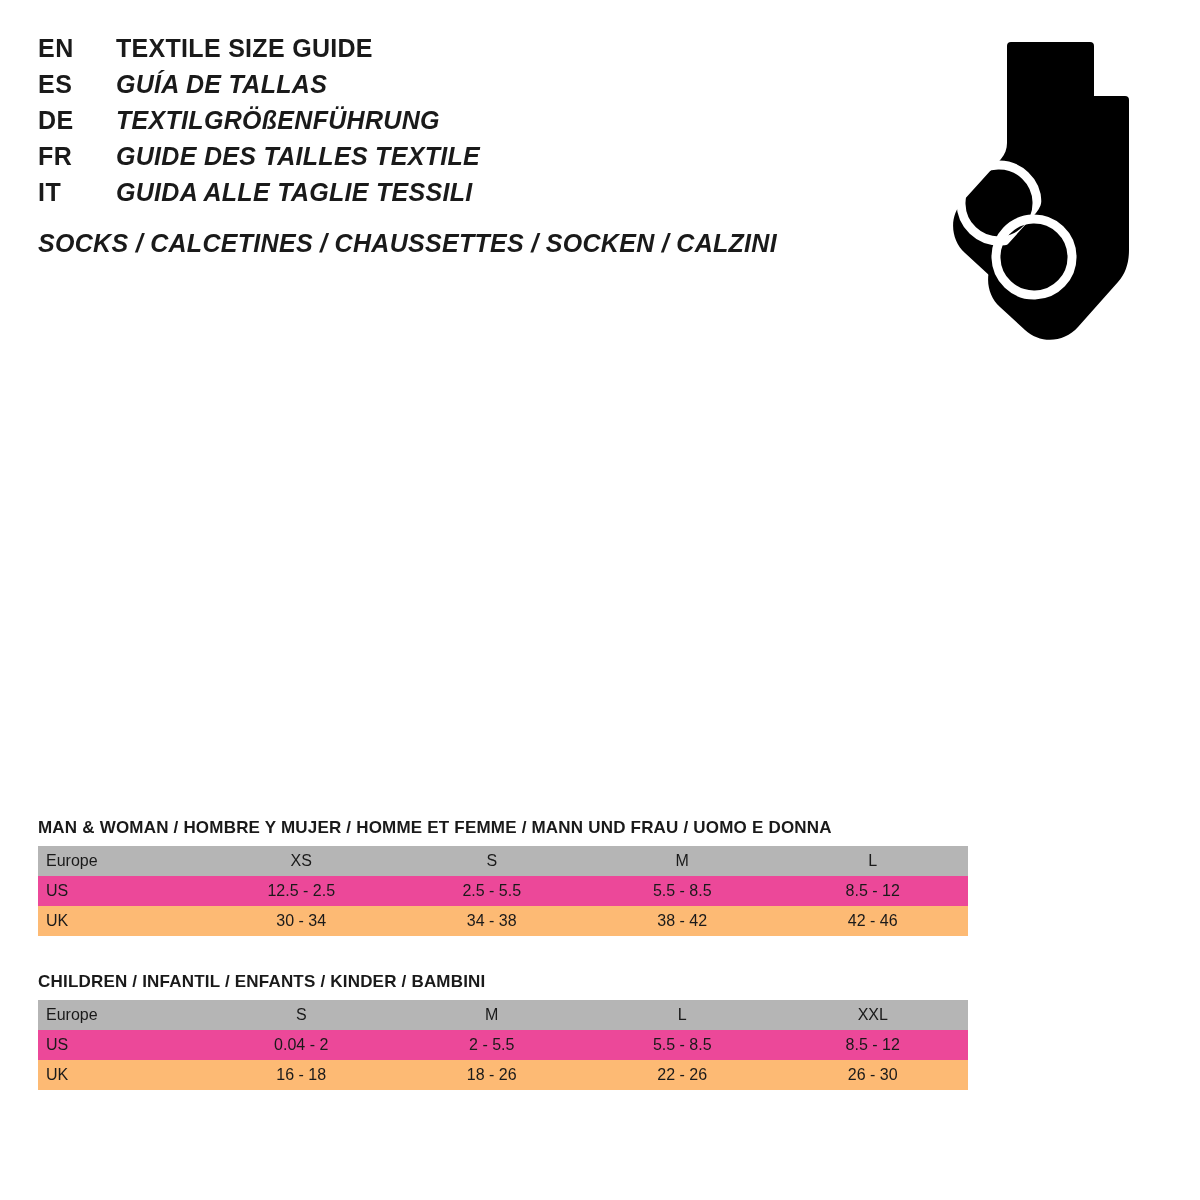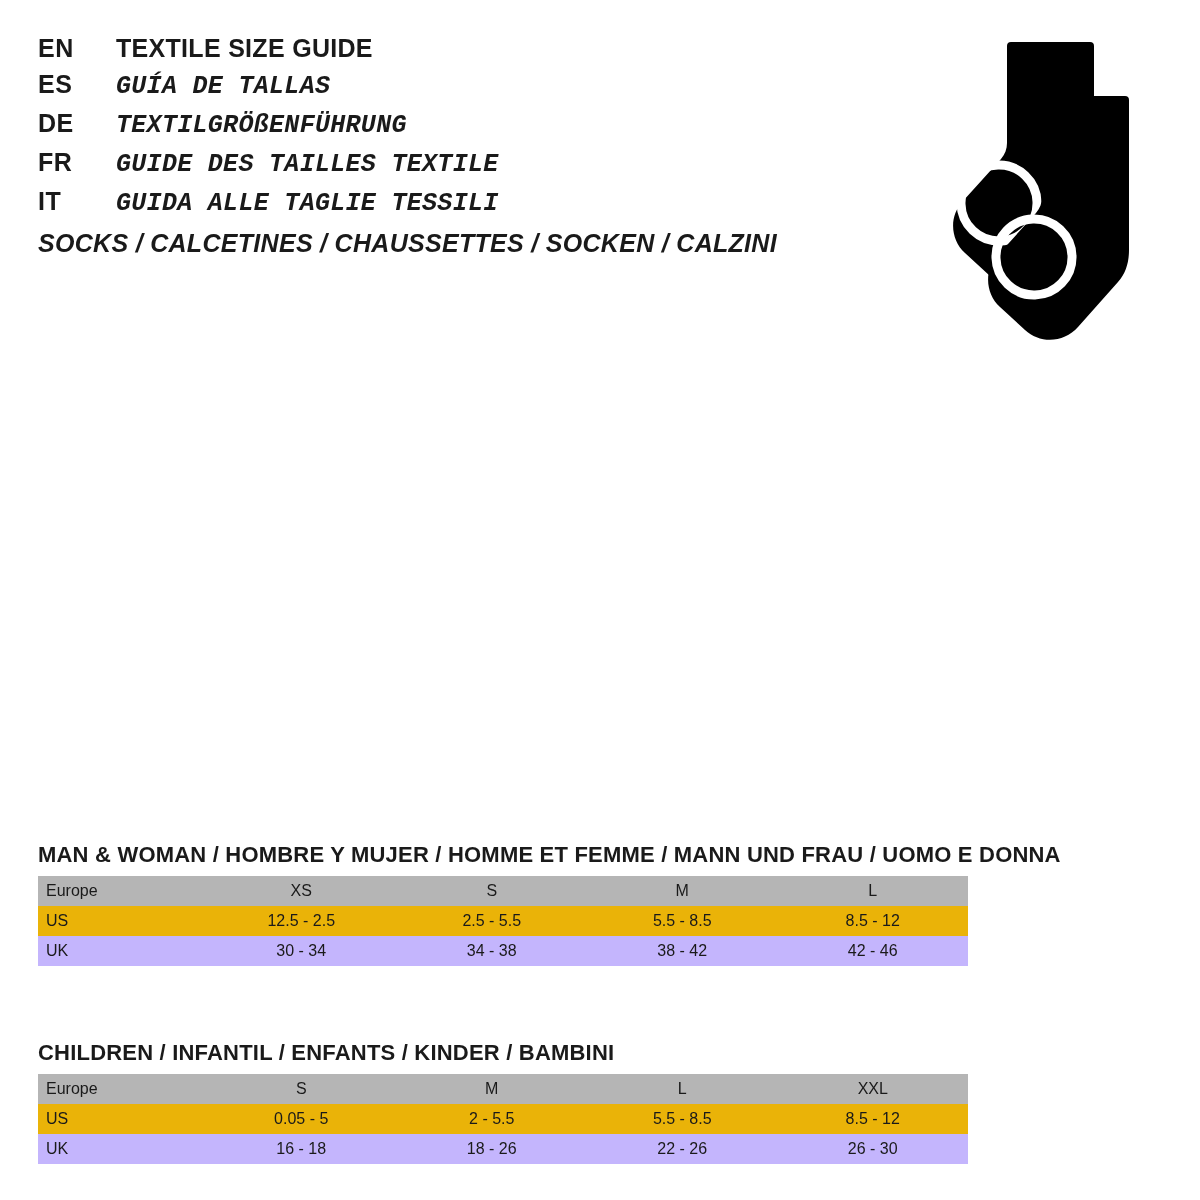--- a/index.html
+++ b/index.html
@@ -38,21 +38,20 @@
   }
   .lang-text {
     font-size: 25px;
     font-weight: 700;
     letter-spacing: 0.3px;
     line-height: 32px;
     white-space: nowrap;
   }
   .lang-text.italic {
     font-style: italic;
-    font-family: Liberation Mono, monospace;
   }
 
   .product-line {
     position: absolute;
     left: 38px;
     top: 222px;
     font-size: 25px;
     font-weight: 700;
     font-style: italic;
     letter-spacing: 0.3px;
@@ -69,29 +68,28 @@
     height: 340px;
   }
 
   
   .table-section {
     position: absolute;
     left: 38px;
     width: 930px;
   }
   .section-man { top: 818px; }
-  .section-kids { top: 1016px; }
+  .section-kids { top: 972px; }
 
   .section-title {
-    font-size: 22px;
+    font-size: 17px;
     font-weight: 700;
     letter-spacing: 0.2px;
     margin-bottom: 8px;
     white-space: nowrap;
-    margin-top: 24px;
   }
 
   table.size-table {
     border-collapse: collapse;
     width: 930px;
     table-layout: fixed;
   }
   table.size-table td {
     height: 30px;
     font-size: 16px;
@@ -102,24 +100,24 @@
   table.size-table td.label {
     text-align: left;
     padding-left: 8px;
     width: 160px;
   }
   tr.row-head td {
     background: #b5b5b5;
     font-weight: 400;
   }
   tr.row-alt td {
-    background: #eab308;
+    background: #ec4899;
   }
   tr.row-shade td {
-    background: #c4b5fd;
+    background: #fdba74;
   }
 </style>
 </head>
 <body>
 
 <div class="lang-block">
   <div class="lang-row">
     <div class="lang-code">EN</div>
     <div class="lang-text">TEXTILE SIZE GUIDE</div>
   </div>
@@ -190,21 +188,21 @@
     <tbody>
       <tr class="row-head">
         <td class="label">Europe</td>
         <td>S</td>
         <td>M</td>
         <td>L</td>
         <td>XXL</td>
       </tr>
       <tr class="row-alt">
         <td class="label">US</td>
-        <td>0.05 - 5</td>
+        <td>0.04 - 2</td>
         <td>2 - 5.5</td>
         <td>5.5 - 8.5</td>
         <td>8.5 - 12</td>
       </tr>
       <tr class="row-shade">
         <td class="label">UK</td>
         <td>16 - 18</td>
         <td>18 - 26</td>
         <td>22 - 26</td>
         <td>26 - 30</td>

